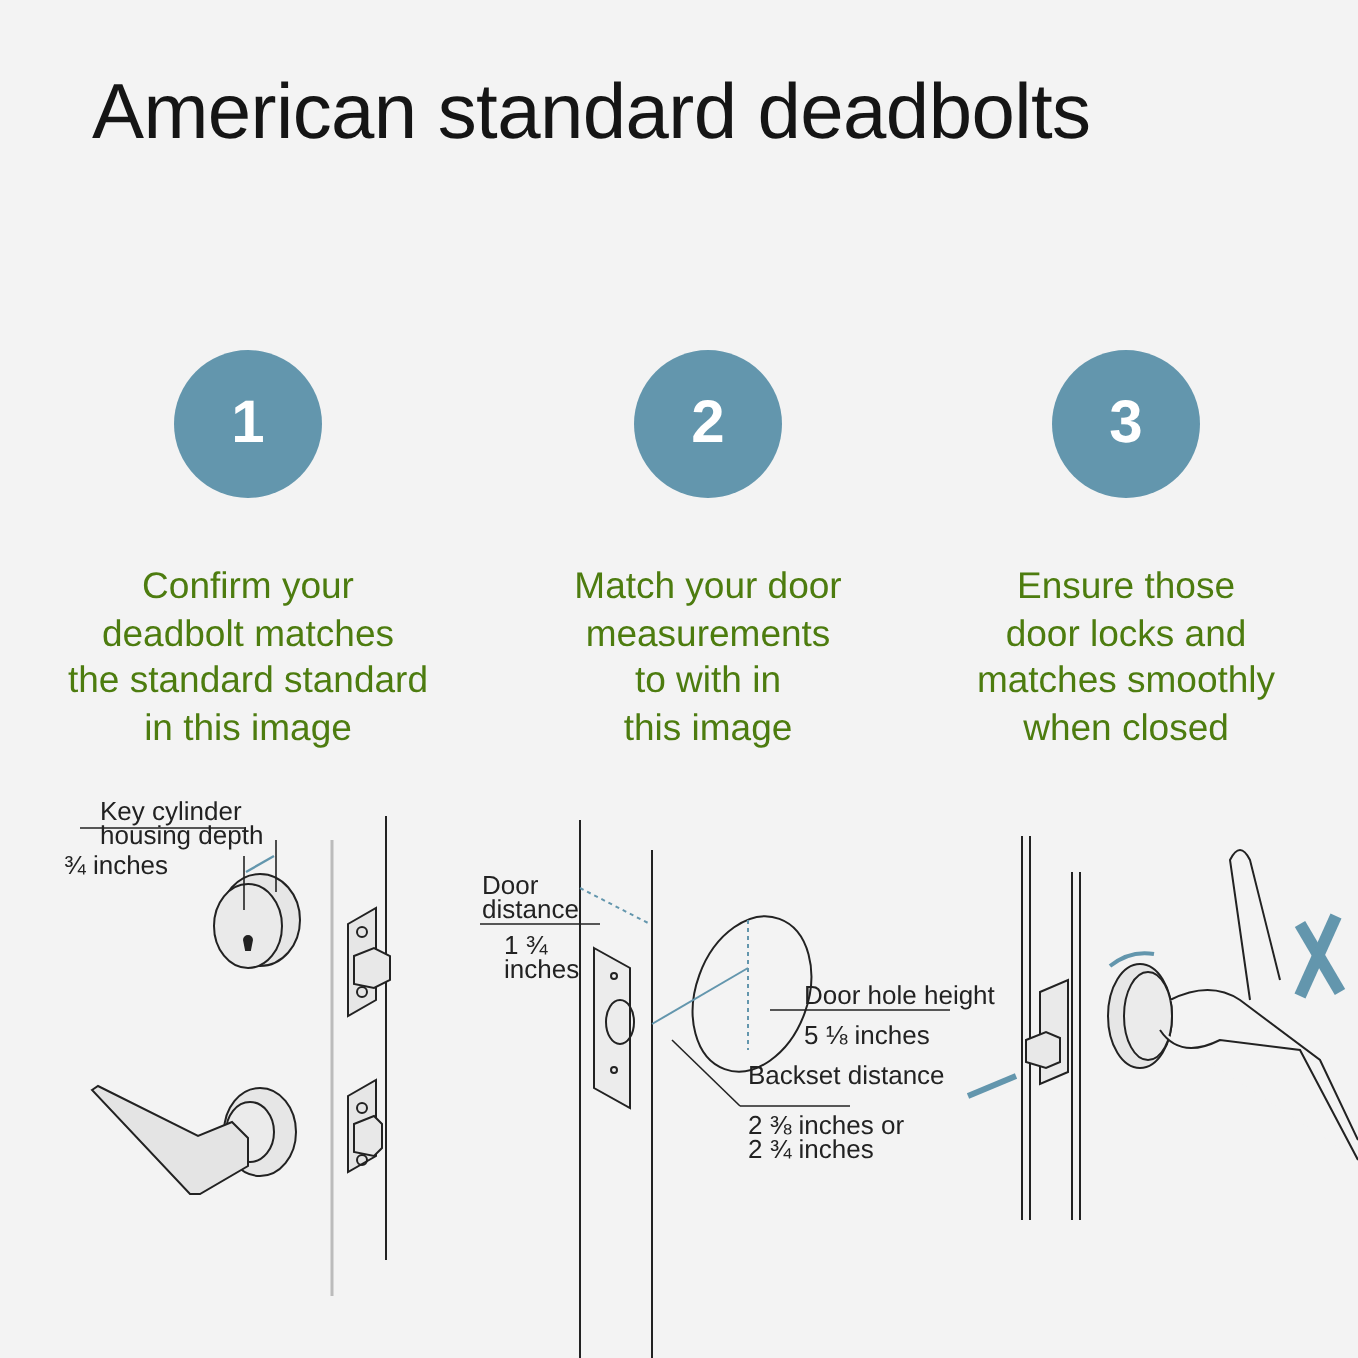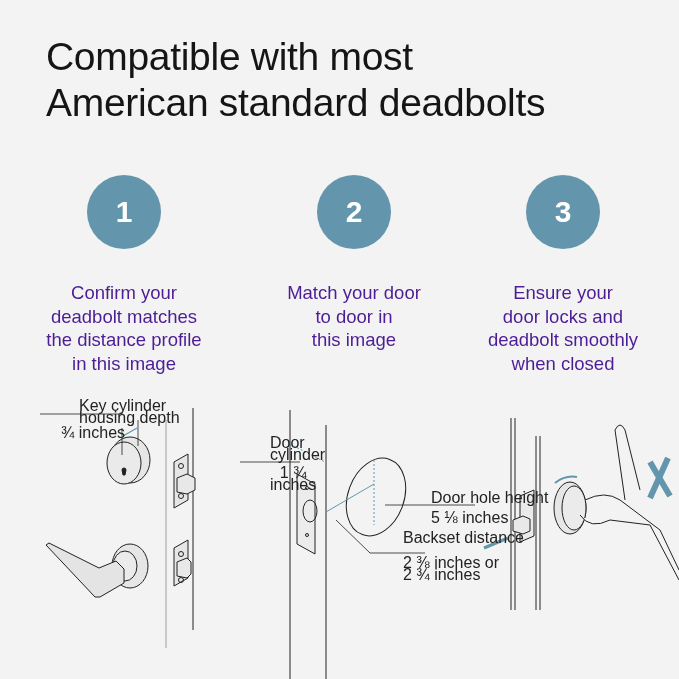--- a/index.html
+++ b/index.html
@@ -5,58 +5,58 @@
   html, body { margin:0; padding:0; }
   body { width:679px; height:679px; background:#f3f3f3; position:relative; overflow:hidden;
          font-family:"Liberation Sans", "DejaVu Sans", sans-serif; color:#1c1c1c; }
   .title { position:absolute; left:46px; top:34px; font-size:39px; line-height:46px; font-weight:400;
            letter-spacing:-0.3px; color:#151515; }
   .title div { white-space:nowrap; }
   .step { position:absolute; top:175px; width:230px; text-align:center; }
   .circle { width:74px; height:74px; border-radius:50%; background:#6396ad; margin:0 auto;
             display:flex; align-items:center; justify-content:center; color:#fff;
             font-size:30px; font-weight:700; }
-  .step-text { margin-top:32px; font-size:18.5px; line-height:23.5px; color:#4c1d95; }
+  .step-text { margin-top:32px; font-size:18.5px; line-height:23.5px; color:#4d7c0f; }
   .step-text div { white-space:nowrap; }
   svg.illus { position:absolute; left:0; top:380px; }
-  .lbl { position:absolute; font-size:16px; line-height:12px; color:#222; white-space:nowrap;margin-left:29px; }
+  .lbl { position:absolute; font-size:13px; line-height:12px; color:#222; white-space:nowrap; }
 </style>
 </head>
 <body>
 
 <div class="title">
-  <div>Compatible with most</div>
   <div>American standard deadbolts</div>
 </div>
 
 <div class="step" style="left:9px;">
   <div class="circle">1</div>
   <div class="step-text">
     <div>Confirm your</div>
     <div>deadbolt matches</div>
-    <div>the distance profile</div>
+    <div>the standard standard</div>
     <div>in this image</div>
   </div>
 </div>
 
 <div class="step" style="left:239px;">
   <div class="circle">2</div>
   <div class="step-text">
     <div>Match your door</div>
-    <div>to door in</div>
+    <div>measurements</div>
+    <div>to with in</div>
     <div>this image</div>
   </div>
 </div>
 
 <div class="step" style="left:448px;">
   <div class="circle">3</div>
   <div class="step-text">
-    <div>Ensure your</div>
+    <div>Ensure those</div>
     <div>door locks and</div>
-    <div>deadbolt smoothly</div>
+    <div>matches smoothly</div>
     <div>when closed</div>
   </div>
 </div>
 
 <svg class="illus" width="679" height="299" viewBox="0 380 679 299">
   <g fill="none" stroke="#222" stroke-width="1">
 
     <g>
       <line x1="166" y1="420" x2="166" y2="648" stroke="#bbb" stroke-width="1.5"></line>
       <line x1="193" y1="408" x2="193" y2="630"></line>
@@ -125,23 +125,23 @@
 </svg>
 
 <div class="lbl" style="left:50px;top:400px;">
   <div>Key cylinder</div>
   <div>housing depth</div>
 </div>
 <div class="lbl" style="left:32px;top:427px;">¾ inches</div>
 
 <div class="lbl" style="left:241px;top:437px;">
   <div>Door</div>
-  <div>cylinder</div>
+  <div>distance</div>
 </div>
-<div class="lbl" style="left:241px;top:467px;text-align:center;">
+<div class="lbl" style="left:252px;top:467px;">
   <div>1 ¾</div>
   <div>inches</div>
 </div>
 
 <div class="lbl" style="left:402px;top:492px;">Door hole height</div>
 <div class="lbl" style="left:402px;top:512px;">5 ⅛ inches</div>
 
 <div class="lbl" style="left:374px;top:532px;">Backset distance</div>
 <div class="lbl" style="left:374px;top:557px;">
   <div>2 ⅜ inches or</div>

